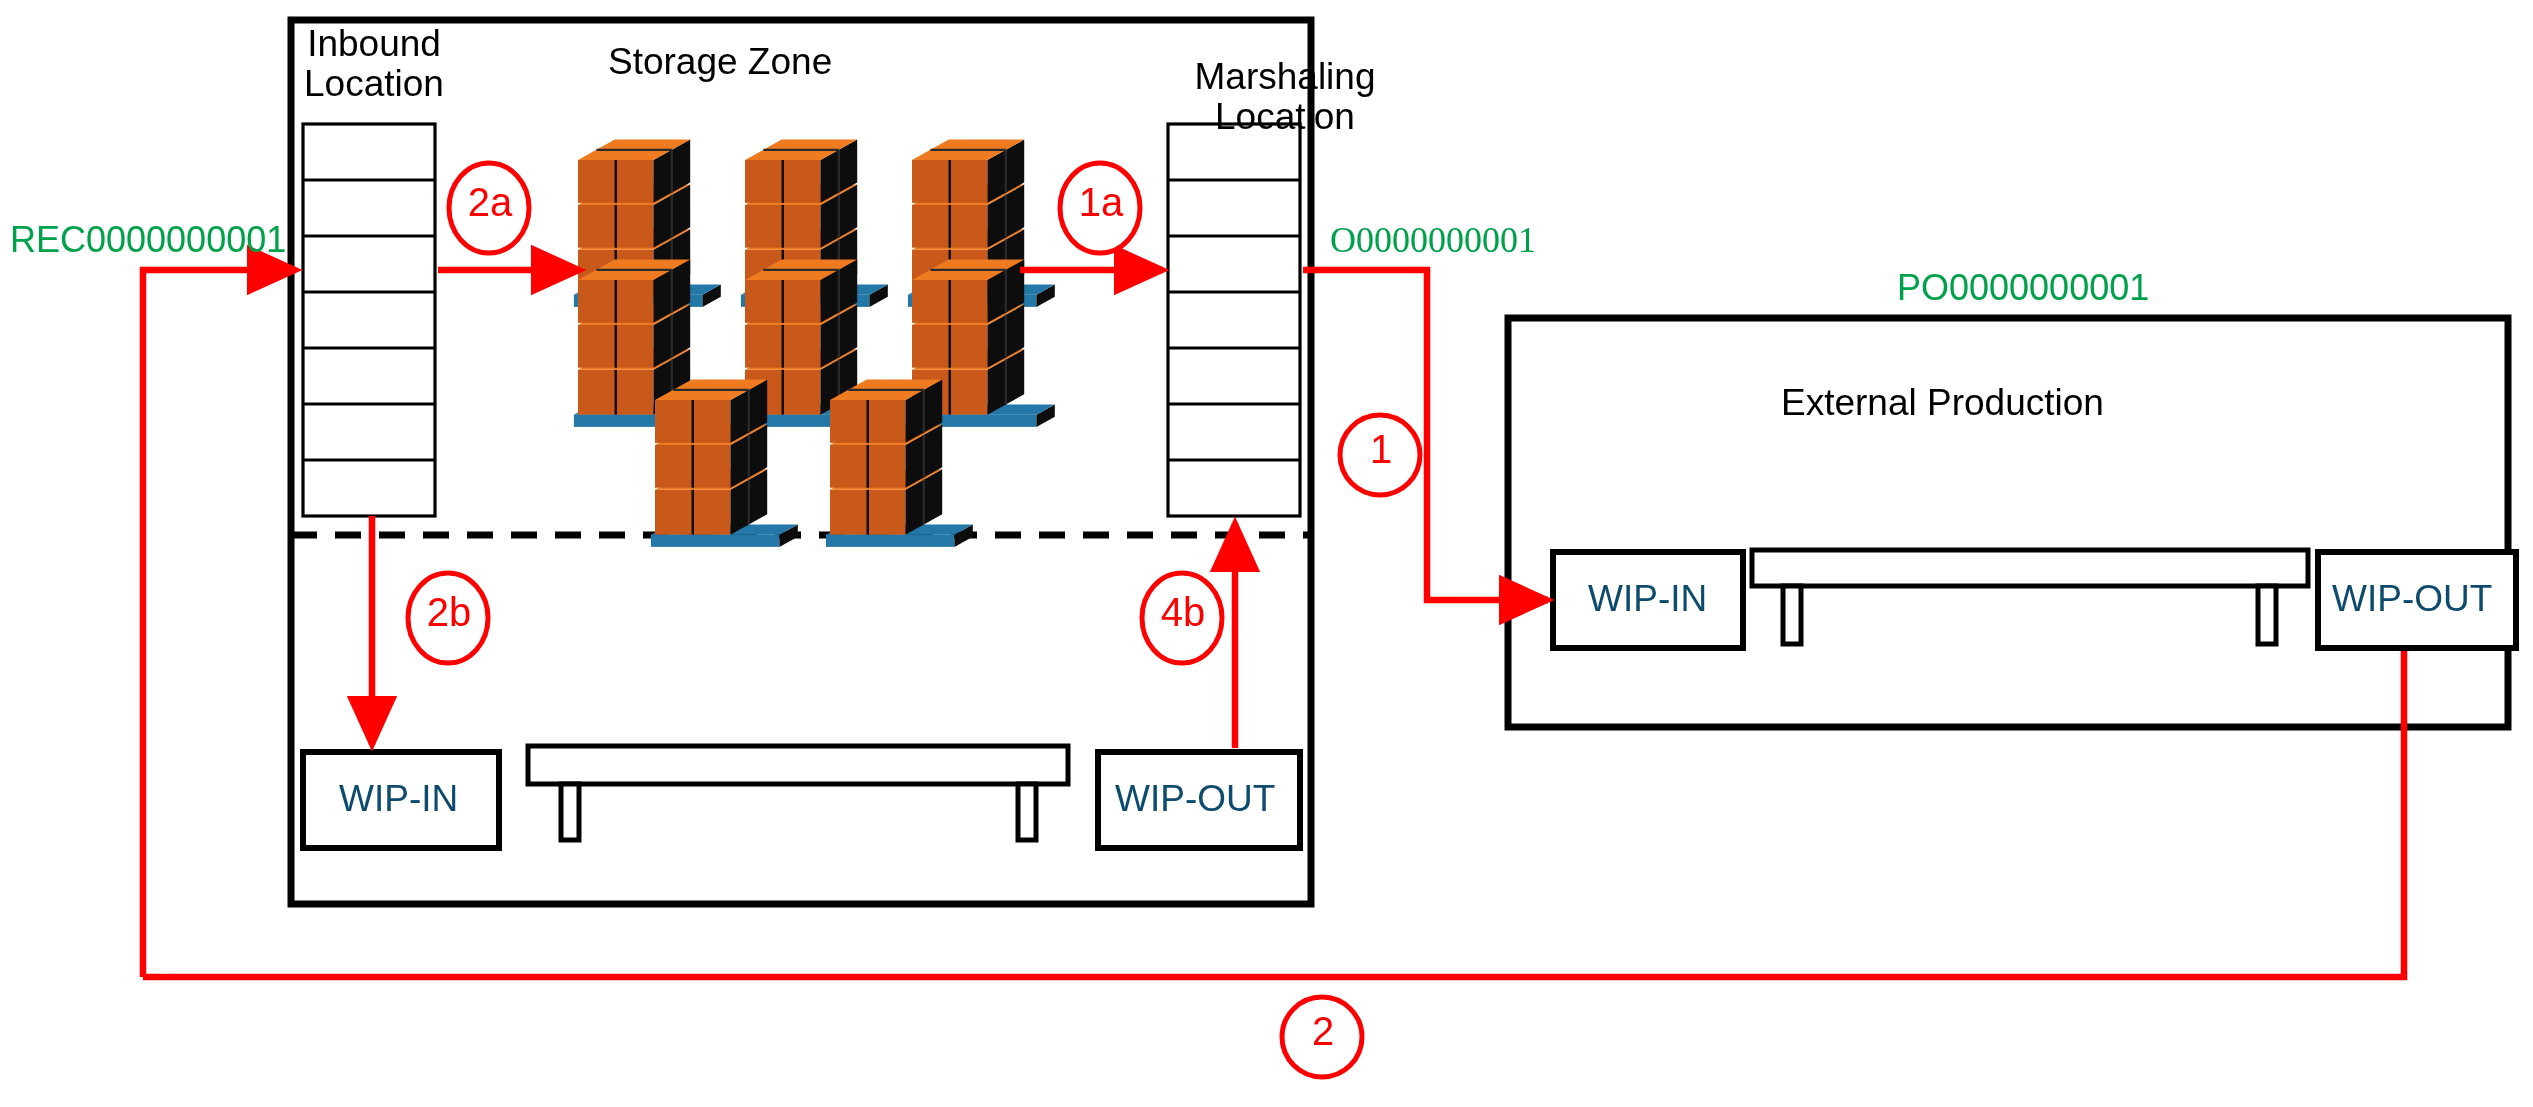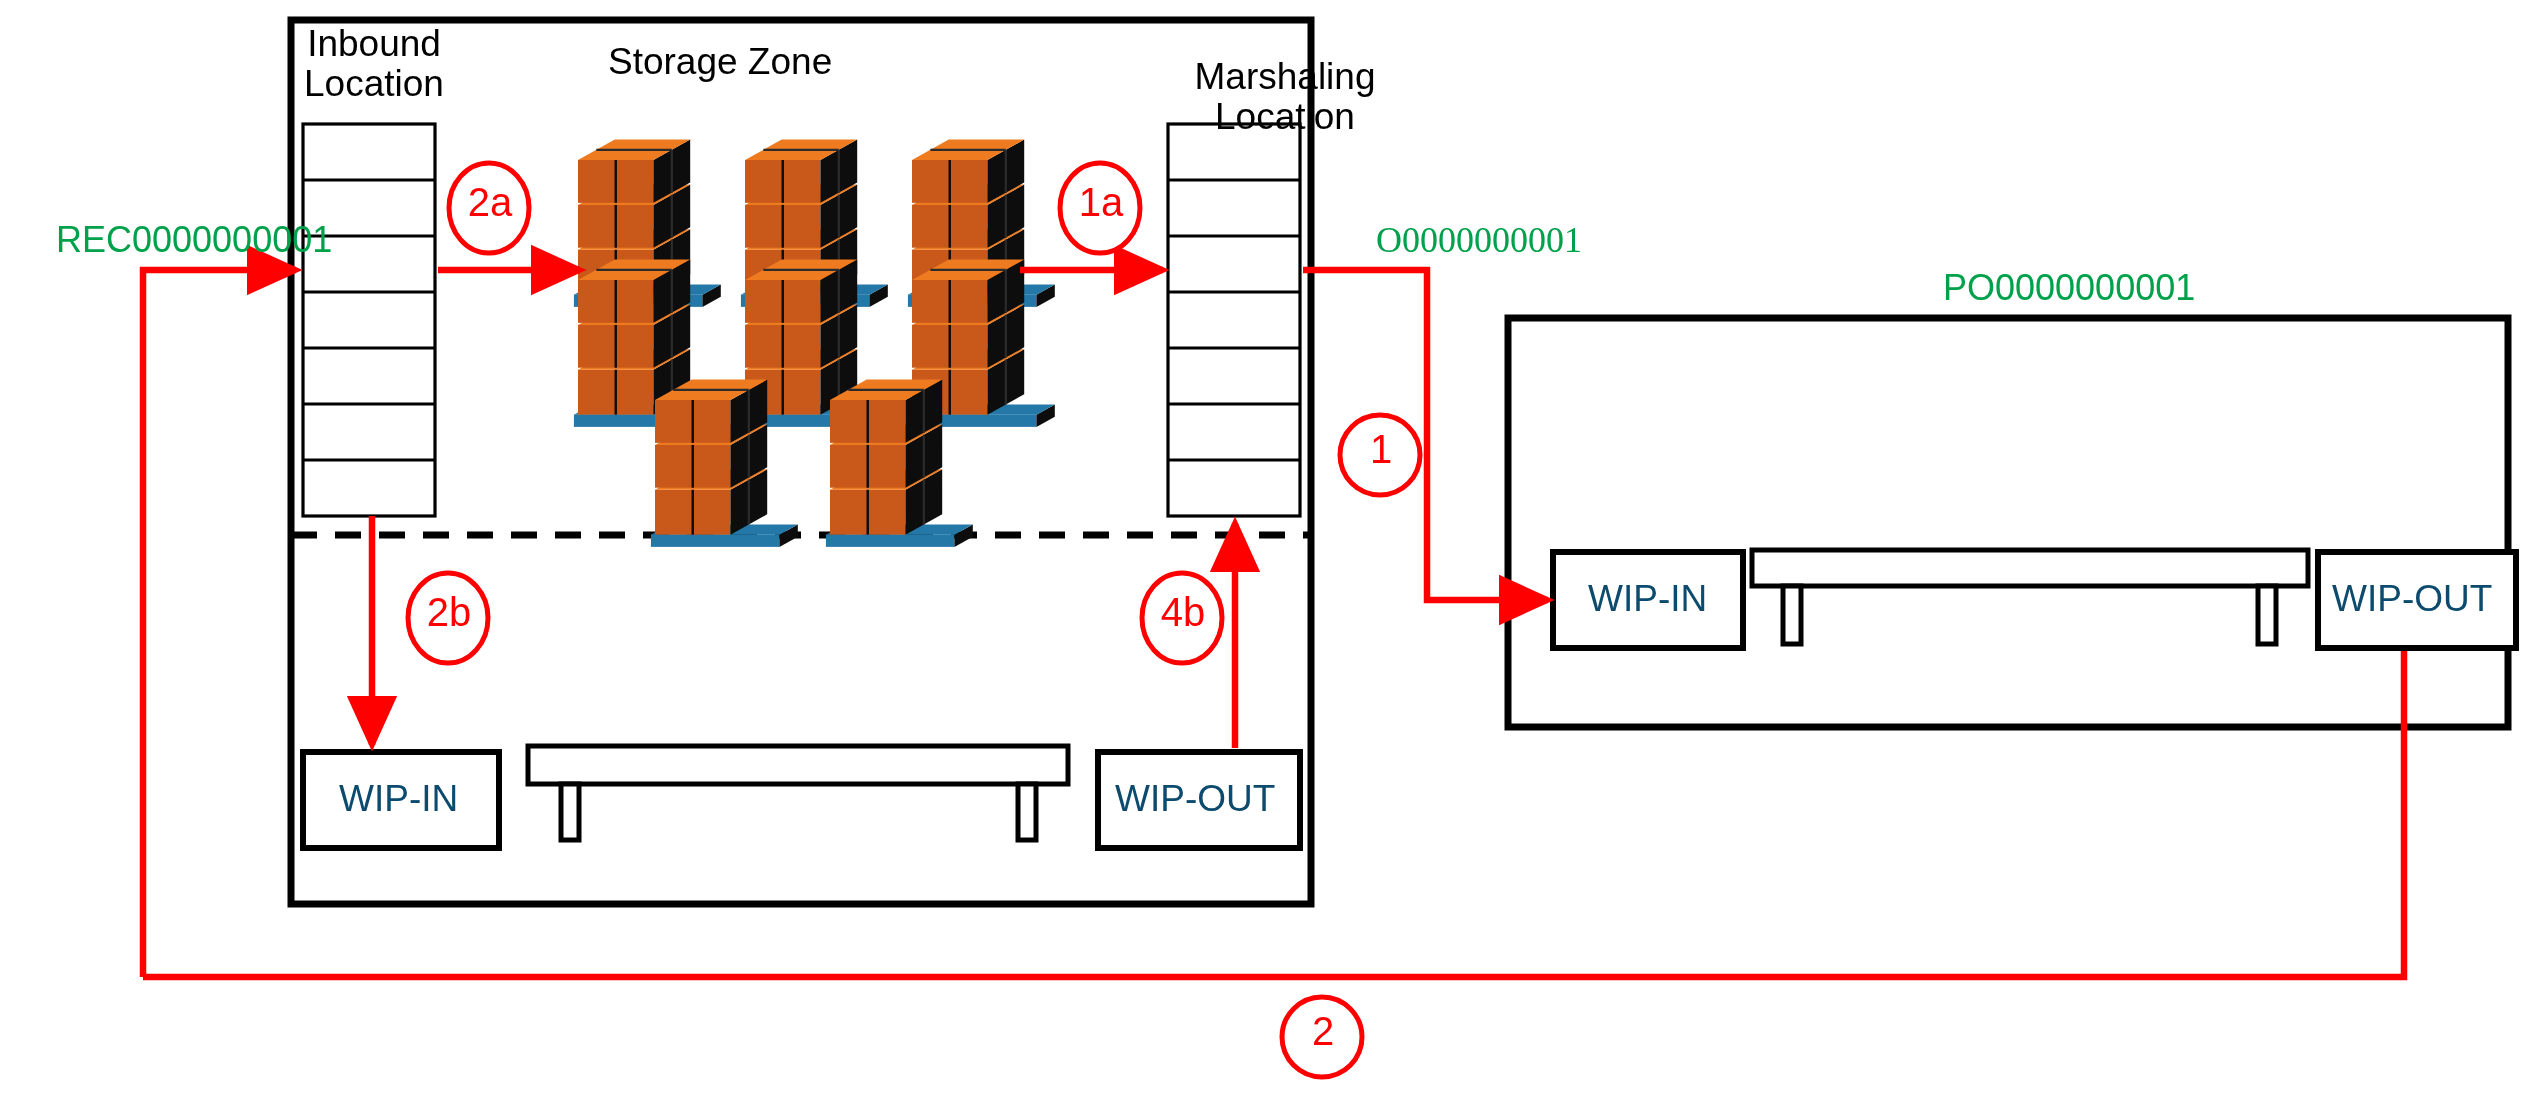--- a/index.html
+++ b/index.html
@@ -26,21 +26,20 @@
   }
   .lbl {
     position: absolute;
     white-space: nowrap;
     line-height: 1.02;
   }
   .green-code {
     color: #00a14b;
     font-size: 36px;
     letter-spacing: 0px;
-    margin-left: 46px;
   }
   .rack-title {
     font-size: 37px;
     color: #000000;
     text-align: center;
     line-height: 1.08;
   }
   .zone-title {
     font-size: 37px;
     color: #000000;
@@ -368,20 +367,21 @@
   </div>
 
   <div class="lbl rack-title" style="left:1190px; top:24px; width:190px;margin-top:33px;">
     <div>Marshaling</div>
     <div>Location</div>
   </div>
 
   <div class="lbl zone-title" style="left:608px; top:43px;">Storage Zone</div>
 
 
+  <div class="lbl zone-title" style="left:1781px; top:384px;">External Production</div>
 
   <div class="lbl wip-label" style="left:339px; top:780px;">WIP-IN</div>
 
   <div class="lbl wip-label" style="left:1115px; top:780px;">WIP-OUT</div>
 
   <div class="lbl wip-label" style="left:1588px; top:580px;">WIP-IN</div>
 
   <div class="lbl wip-label" style="left:2332px; top:580px;">WIP-OUT</div>
 
   <div class="lbl green-code" style="left:10px; top:222px;">REC0000000001</div>

